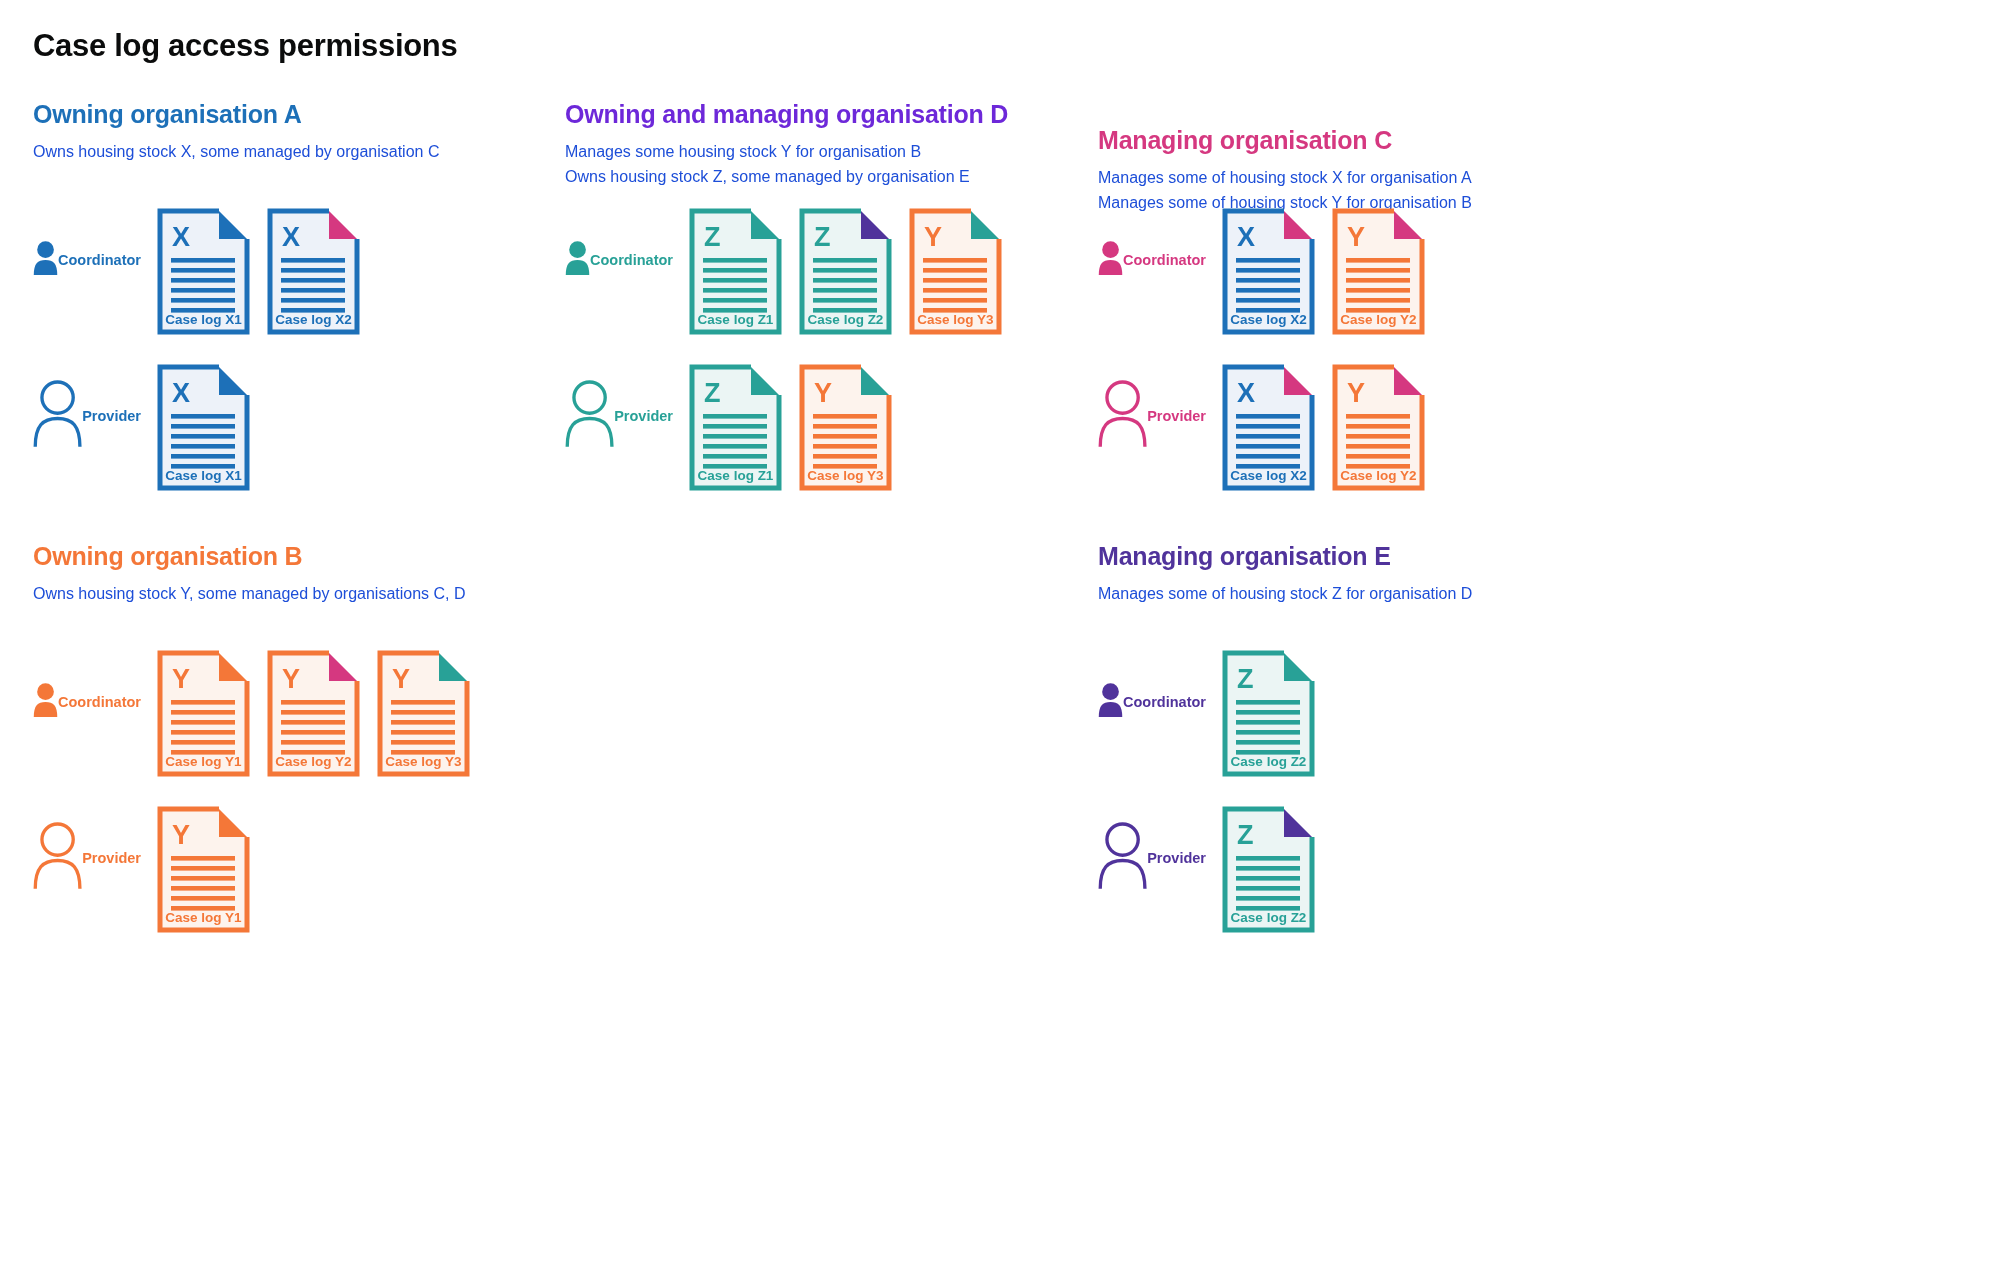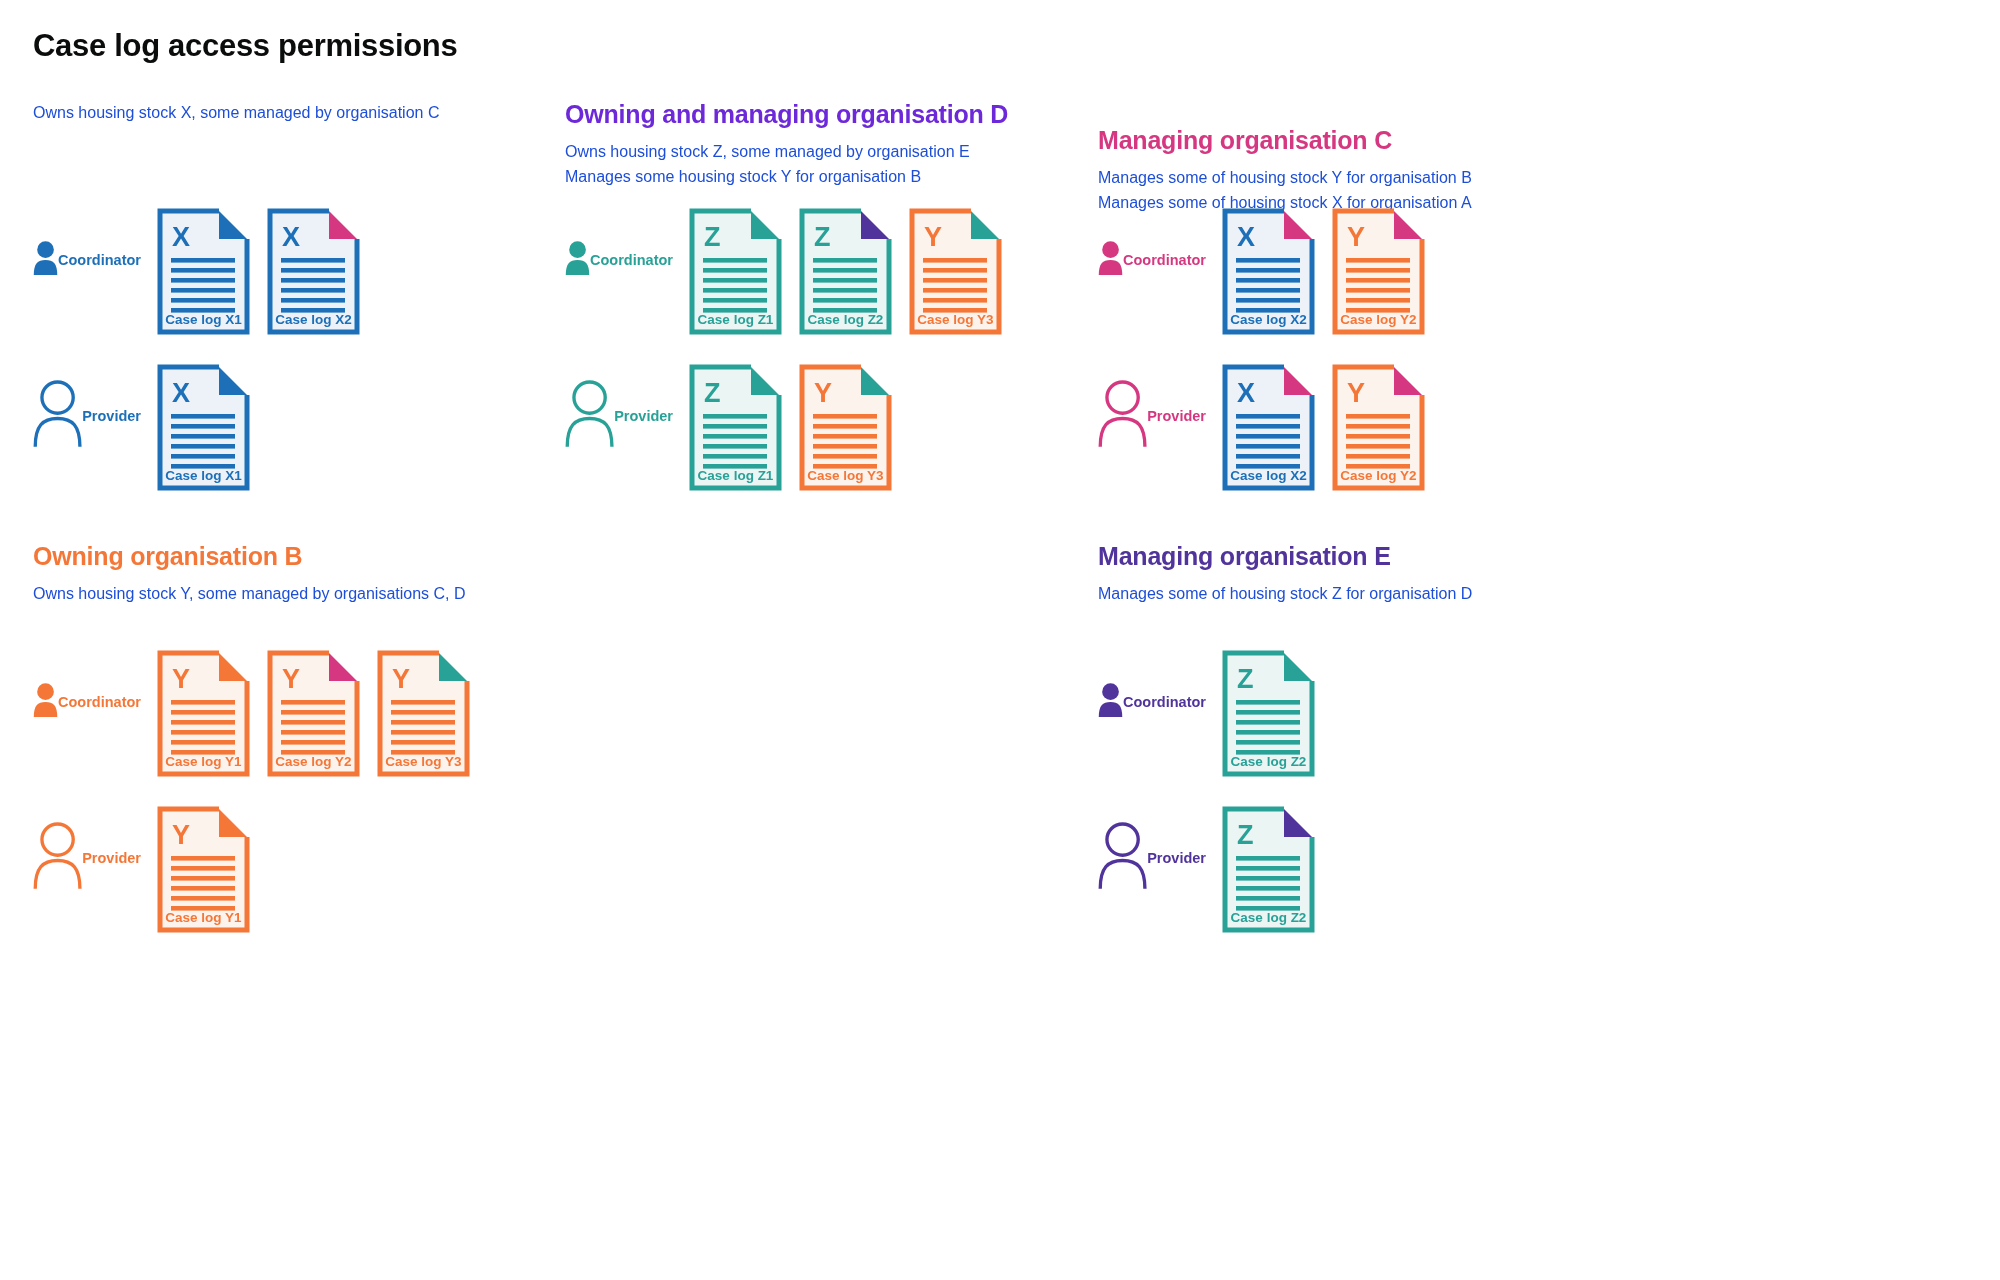--- a/index.html
+++ b/index.html
@@ -22,20 +22,21 @@
   .doc{width:93px;height:127px;}
   svg{display:block;}
 </style>
 </head>
 <body>
 
 <div class="canvas">
   <h1 class="page-title">Case log access permissions</h1>
   <div id="sections">
       <div class="section" style="left: 33px; top: 100px;">
+        <h2 class="sec-title" style="color: rgb(29, 112, 184);">Owning organisation A</h2>
         <p class="desc">Owns housing stock X, some managed by organisation C</p>
         <div class="rows">
           <div class="row">
             <div class="person">
               <svg width="66" height="90" viewBox="0 0 66 90">
       <circle cx="33" cy="23" r="22" fill="#1d70b8"></circle>
       <path d="M2 90 C2 60 12 50 33 50 C54 50 64 60 64 90 Z" fill="#1d70b8"></path>
     </svg>
               <div class="role-label" style="color: rgb(29, 112, 184);">Coordinator</div>
             </div>
@@ -95,22 +96,22 @@
                   <rect x="14" y="100" width="64" height="4.6" fill="#1d70b8"></rect>
     <text x="46.5" y="116" font-size="13.5" font-weight="bold" font-family="Liberation Sans, sans-serif" fill="#1d70b8" text-anchor="middle">Case log X1</text>
   </svg>
               </div>
             </div>
           </div>
         </div>
       </div>
       <div class="section" style="left: 565px; top: 100px;">
         <h2 class="sec-title" style="color: #6d28d9;">Owning and managing organisation D</h2>
+        <p class="desc">Manages some housing stock Y for organisation B</p>
         <p class="desc">Owns housing stock Z, some managed by organisation E</p>
-        <p class="desc">Manages some housing stock Y for organisation B</p>
         <div class="rows">
           <div class="row">
             <div class="person">
               <svg width="66" height="90" viewBox="0 0 66 90">
       <circle cx="33" cy="23" r="22" fill="#28a197"></circle>
       <path d="M2 90 C2 60 12 50 33 50 C54 50 64 60 64 90 Z" fill="#28a197"></path>
     </svg>
               <div class="role-label" style="color: rgb(40, 161, 151);">Coordinator</div>
             </div>
             <div class="docs">
@@ -199,22 +200,22 @@
                   <rect x="14" y="100" width="64" height="4.6" fill="#f47738"></rect>
     <text x="46.5" y="116" font-size="13.5" font-weight="bold" font-family="Liberation Sans, sans-serif" fill="#f47738" text-anchor="middle">Case log Y3</text>
   </svg>
               </div>
             </div>
           </div>
         </div>
       </div>
       <div class="section" style="left: 1098px; top: 100px;">
         <h2 class="sec-title" style="color: rgb(213, 56, 128); margin-top: 26px;">Managing organisation C</h2>
+        <p class="desc">Manages some of housing stock X for organisation A</p>
         <p class="desc">Manages some of housing stock Y for organisation B</p>
-        <p class="desc">Manages some of housing stock X for organisation A</p>
         <div class="rows">
           <div class="row">
             <div class="person">
               <svg width="66" height="90" viewBox="0 0 66 90">
       <circle cx="33" cy="23" r="22" fill="#d53880"></circle>
       <path d="M2 90 C2 60 12 50 33 50 C54 50 64 60 64 90 Z" fill="#d53880"></path>
     </svg>
               <div class="role-label" style="color: rgb(213, 56, 128);">Coordinator</div>
             </div>
             <div class="docs">

